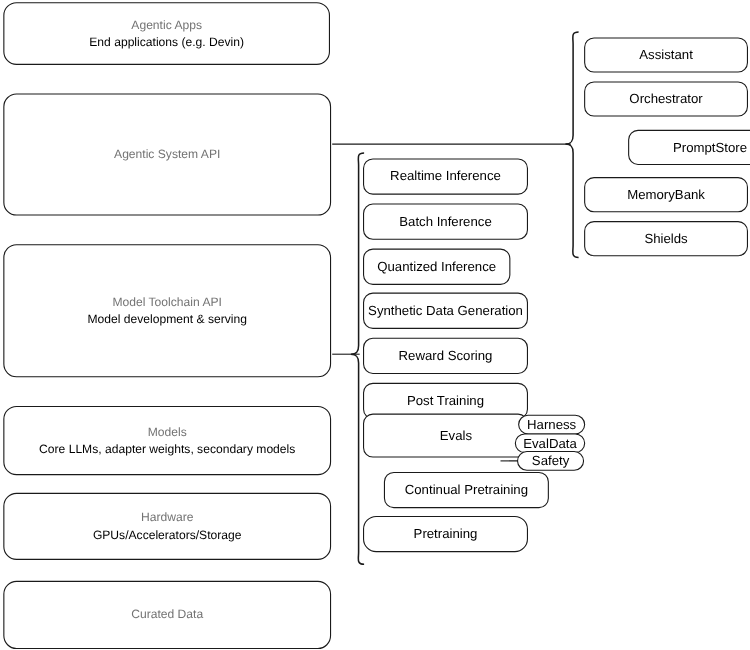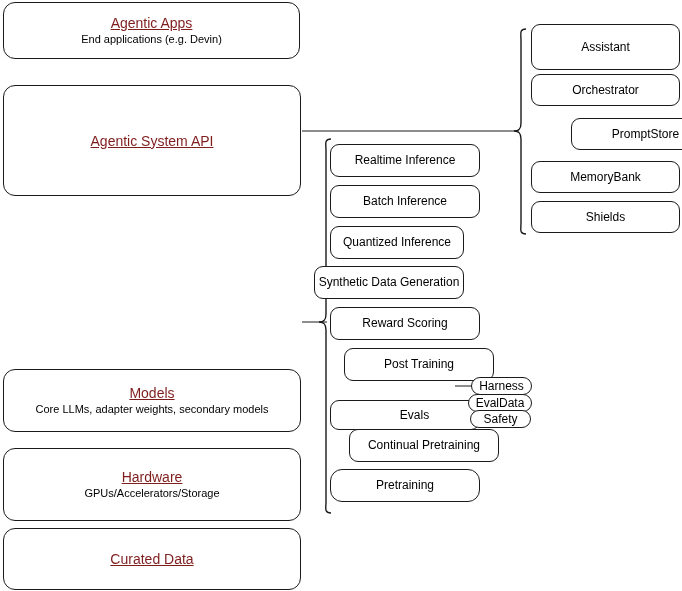--- a/index.html
+++ b/index.html
@@ -26,24 +26,23 @@
     display: flex;
     flex-direction: column;
     align-items: center;
     justify-content: center;
     text-align: center;
   }
   .layer {
     border-radius: 12px;
   }
   .layer .title {
-    font-size: 14px;
+    font-size: 11px;
     line-height: 16px;
-    color: #7f1d1d;
-    text-decoration: underline;
+    color: #737373;
   }
   .layer .subtitle {
     font-size: 11px;
     line-height: 13px;
     color: #000000;
     margin-top: 2px;
   }
   .chip {
     border-radius: 9px;
     font-size: 12px;
@@ -92,74 +91,78 @@
 
   <div class="node layer" style="left:3px; top:2px; width:297px; height:57px;">
     <div class="title">Agentic Apps</div>
     <div class="subtitle">End applications (e.g. Devin)</div>
   </div>
 
   <div class="node layer" style="left:3px; top:85px; width:298px; height:111px;">
     <div class="title">Agentic System API</div>
   </div>
 
+  <div class="node layer" style="left:3px; top:222px; width:298px; height:121px;">
+    <div class="title">Model Toolchain API</div>
+    <div class="subtitle">Model development &amp; serving</div>
+  </div>
 
   <div class="node layer" style="left:3px; top:369px; width:298px; height:63px;">
     <div class="title">Models</div>
     <div class="subtitle">Core LLMs, adapter weights, secondary models</div>
   </div>
 
-  <div class="node layer" style="left:3px; top:448px; width:298px; height:73px;">
+  <div class="node layer" style="left:3px; top:448px; width:298px; height:61px;">
     <div class="title">Hardware</div>
     <div class="subtitle">GPUs/Accelerators/Storage</div>
   </div>
 
   <div class="node layer" style="left:3px; top:528px; width:298px; height:62px;">
     <div class="title">Curated Data</div>
   </div>
 
   <div class="node chip" style="left:330px; top:144px; width:150px; height:33px;">
     <span>Realtime Inference</span>
   </div>
   <div class="node chip" style="left:330px; top:185px; width:150px; height:33px;">
     <span>Batch Inference</span>
   </div>
   <div class="node chip" style="left:330px; top:226px; width:134px; height:33px;">
     <span>Quantized Inference</span>
   </div>
-  <div class="node chip" style="left:314px; top:266px; width:150px; height:33px;justify-content:center;">
+  <div class="node chip" style="left:330px; top:266px; width:150px; height:33px;justify-content:center;">
     <span>Synthetic Data Generation</span>
   </div>
   <div class="node chip" style="left:330px; top:307px; width:150px; height:33px;">
     <span>Reward Scoring</span>
   </div>
-  <div class="node chip" style="left:330px; top:348px; width:150px; height:33px;margin-left:14px;">
+  <div class="node chip" style="left:330px; top:348px; width:150px; height:33px;">
     <span>Post Training</span>
   </div>
-  <div class="node chip" style="left:330px; top:400px; width:150px; height:30px;padding-left:19px;">
+  <div class="node chip" style="left:330px; top:376px; width:150px; height:40px;padding-left:19px;">
     <span>Evals</span>
   </div>
   <div class="node chip" style="left:330px; top:429px; width:150px; height:33px;margin-left:19px;">
     <span>Continual Pretraining</span>
   </div>
   <div class="node chip" style="left:330px; top:469px; width:150px; height:33px;border-radius:12px;">
     <span>Pretraining</span>
   </div>
 
   <div class="pill" style="left:471px; top:377px; width:61px; height:18px;">
     <span>Harness</span>
   </div>
   <div class="pill" style="left:468px; top:394px; width:64px; height:18px;">
     <span>EvalData</span>
   </div>
   <div class="pill" style="left:470px; top:410px; width:61px; height:18px;">
     <span>Safety</span>
   </div>
 
-  <div class="node chip" style="left:531px; top:24px; width:149px; height:46px;">
+  <div class="node chip" style="left:531px; top:34px; width:149px; height:32px;">
     <span>Assistant</span>
   </div>
   <div class="node chip" style="left:531px; top:74px; width:149px; height:32px;">
     <span>Orchestrator</span>
   </div>
   <div class="node chip" style="left:531px; top:118px; width:149px; height:32px;margin-left:40px;">
     <span>PromptStore</span>
   </div>
   <div class="node chip" style="left:531px; top:161px; width:149px; height:32px;">
     <span>MemoryBank</span>

